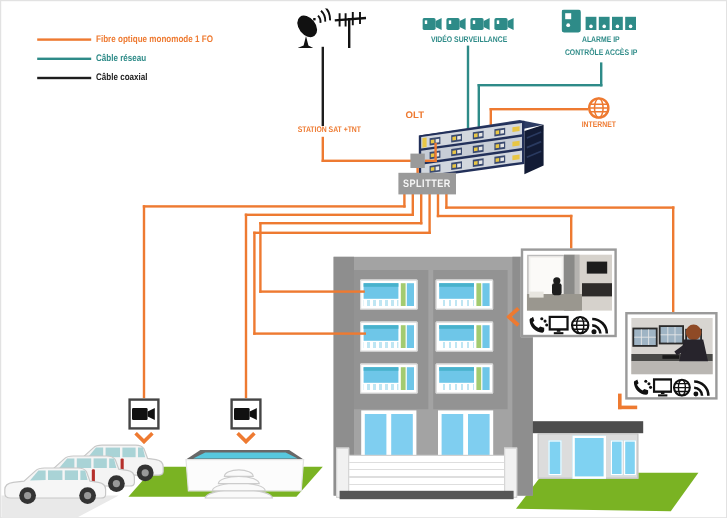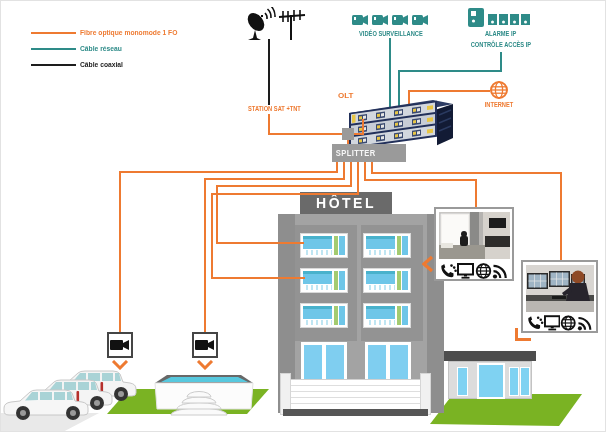--- a/index.html
+++ b/index.html
@@ -45,23 +45,20 @@
     <polygon points="452,393 581,393 558,425 429,423" fill="#7ab323"></polygon>
   </svg>
 
   <div class="abs" style="left:277px;top:213px;width:166px;height:199px;background:#a3a3a3;">
     <div class="abs" style="left:0;top:0;width:17px;height:199px;background:#8e8e8e;"></div>
     <div class="abs" style="left:149px;top:0;width:17px;height:199px;background:#8e8e8e;"></div>
     <div class="abs" style="left:17px;top:11px;width:62px;height:116px;background:#939393;"></div>
     <div class="abs" style="left:83px;top:11px;width:62px;height:116px;background:#939393;"></div>
   </div>
 
-  <div class="abs" style="left:299px;top:191px;width:92px;height:22px;background:#6a6a6a;display:flex;align-items:center;justify-content:center;">
-    <span style="color:#fff;font-weight:bold;font-size:14px;letter-spacing:2.5px;font-family:'Liberation Sans',sans-serif;">HÔTEL</span>
-  </div>
 
   <div class="win" style="left:299px;top:232px;">
       <div class="pane"></div>
       <div class="rail"></div>
       <div class="greenstrip"></div>
       <div class="sidepane"></div>
     </div>
   <div class="win" style="left:362px;top:232px;">
       <div class="pane"></div>
       <div class="rail"></div>
@@ -321,21 +318,21 @@
     <line x1="94" y1="24" x2="106" y2="19" stroke="#2a3a60" stroke-width="1.4"></line>
     <line x1="94" y1="32" x2="106" y2="27" stroke="#2a3a60" stroke-width="1.4"></line>
     <line x1="94" y1="40" x2="106" y2="35" stroke="#2a3a60" stroke-width="1.4"></line>
   </svg>
 
   <div class="ln o" style="left:361px;top:118px;width:2px;height:16px;"></div>
   <div class="ln o" style="left:353px;top:132px;width:10px;height:2px;"></div>
 
   <div class="abs" style="left:341px;top:127px;width:12px;height:12px;background:#9a9a9a;"></div>
   <div class="ln o" style="left:346px;top:139px;width:2px;height:5px;"></div>
-  <div class="abs" style="left:331px;top:143px;width:74px;height:18px;background:#9a9a9a;display:flex;align-items:center;justify-content:flex-start;">
+  <div class="abs" style="left:331px;top:143px;width:48px;height:18px;background:#9a9a9a;display:flex;align-items:center;justify-content:flex-start;">
     <span class="condc" style="display:inline-block;color:#f7f7f7;font-size:9px;font-weight:bold;letter-spacing:.5px;">SPLITTER</span>
   </div>
 
   <div class="cambox" style="left:106px;top:331px;">
     <svg width="20" height="14" viewBox="0 0 20 14">
       <rect x="0" y="2" width="13" height="10" rx="1" fill="#111"></rect>
       <polygon points="13,5 19,2 19,12 13,9" fill="#111"></polygon>
     </svg>
   </div>
   <svg class="abs" style="left:110px;top:359px;" width="18" height="10" viewBox="0 0 18 10">

